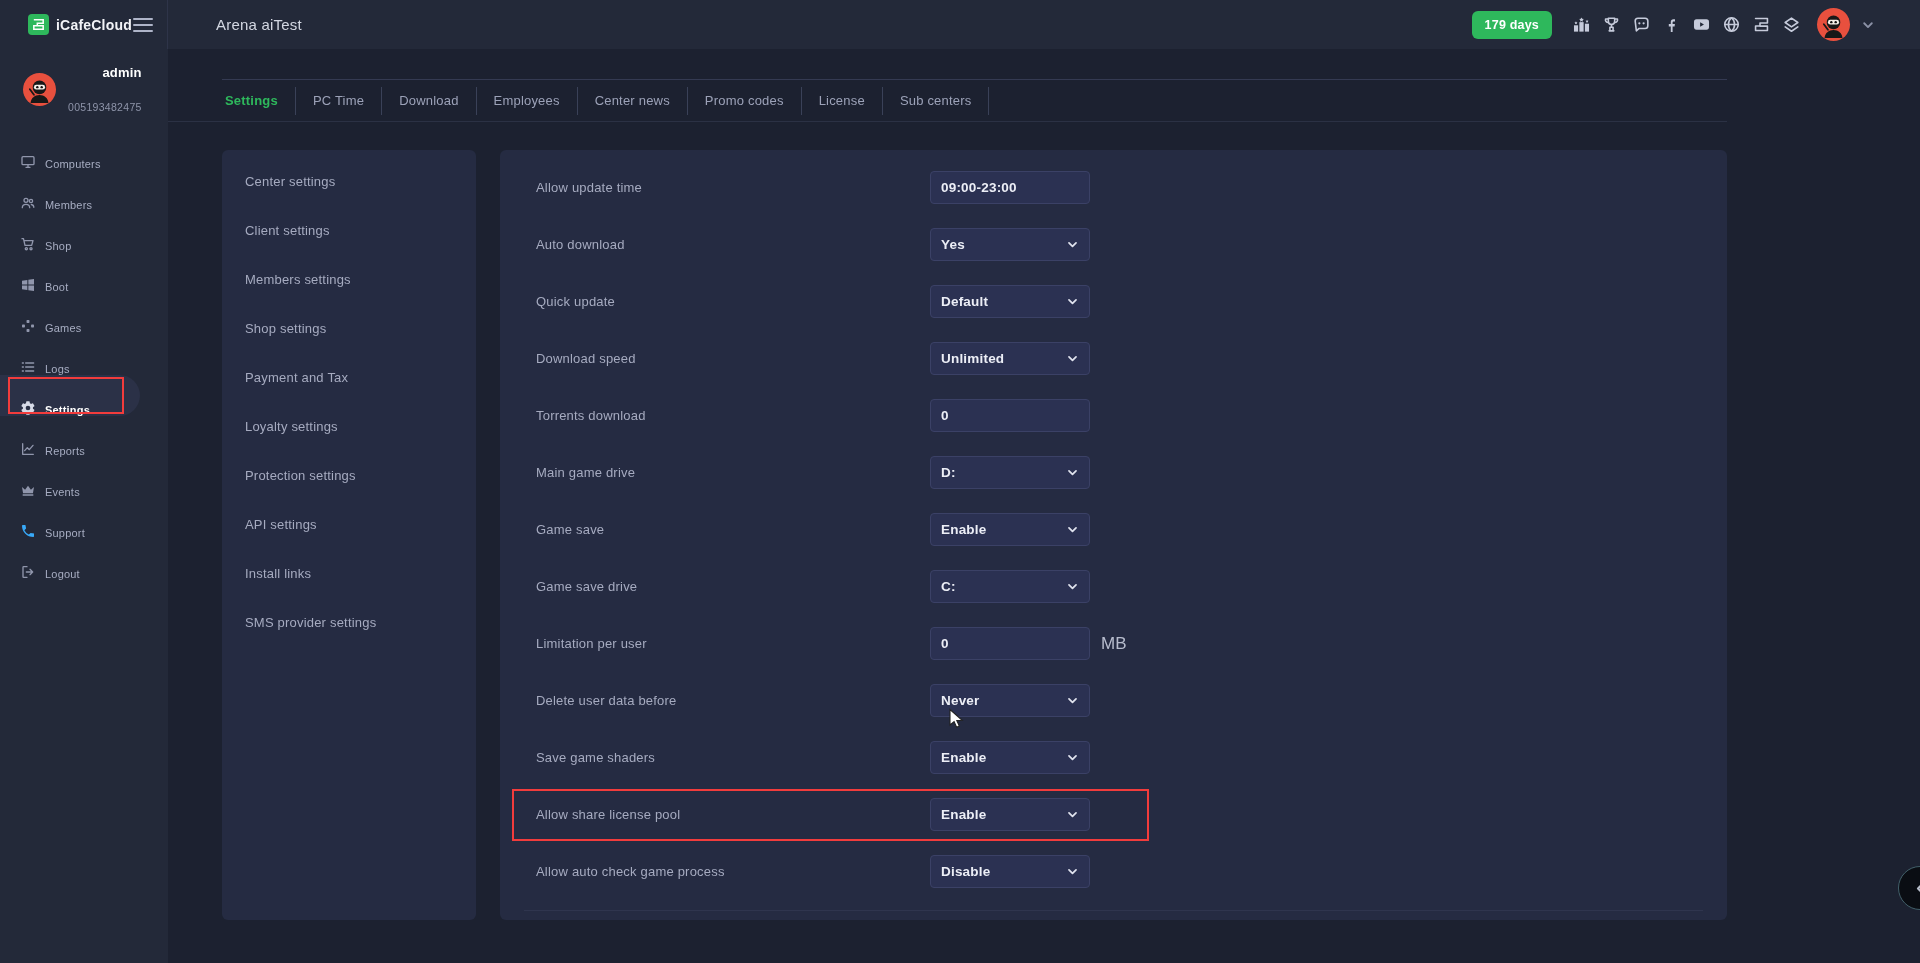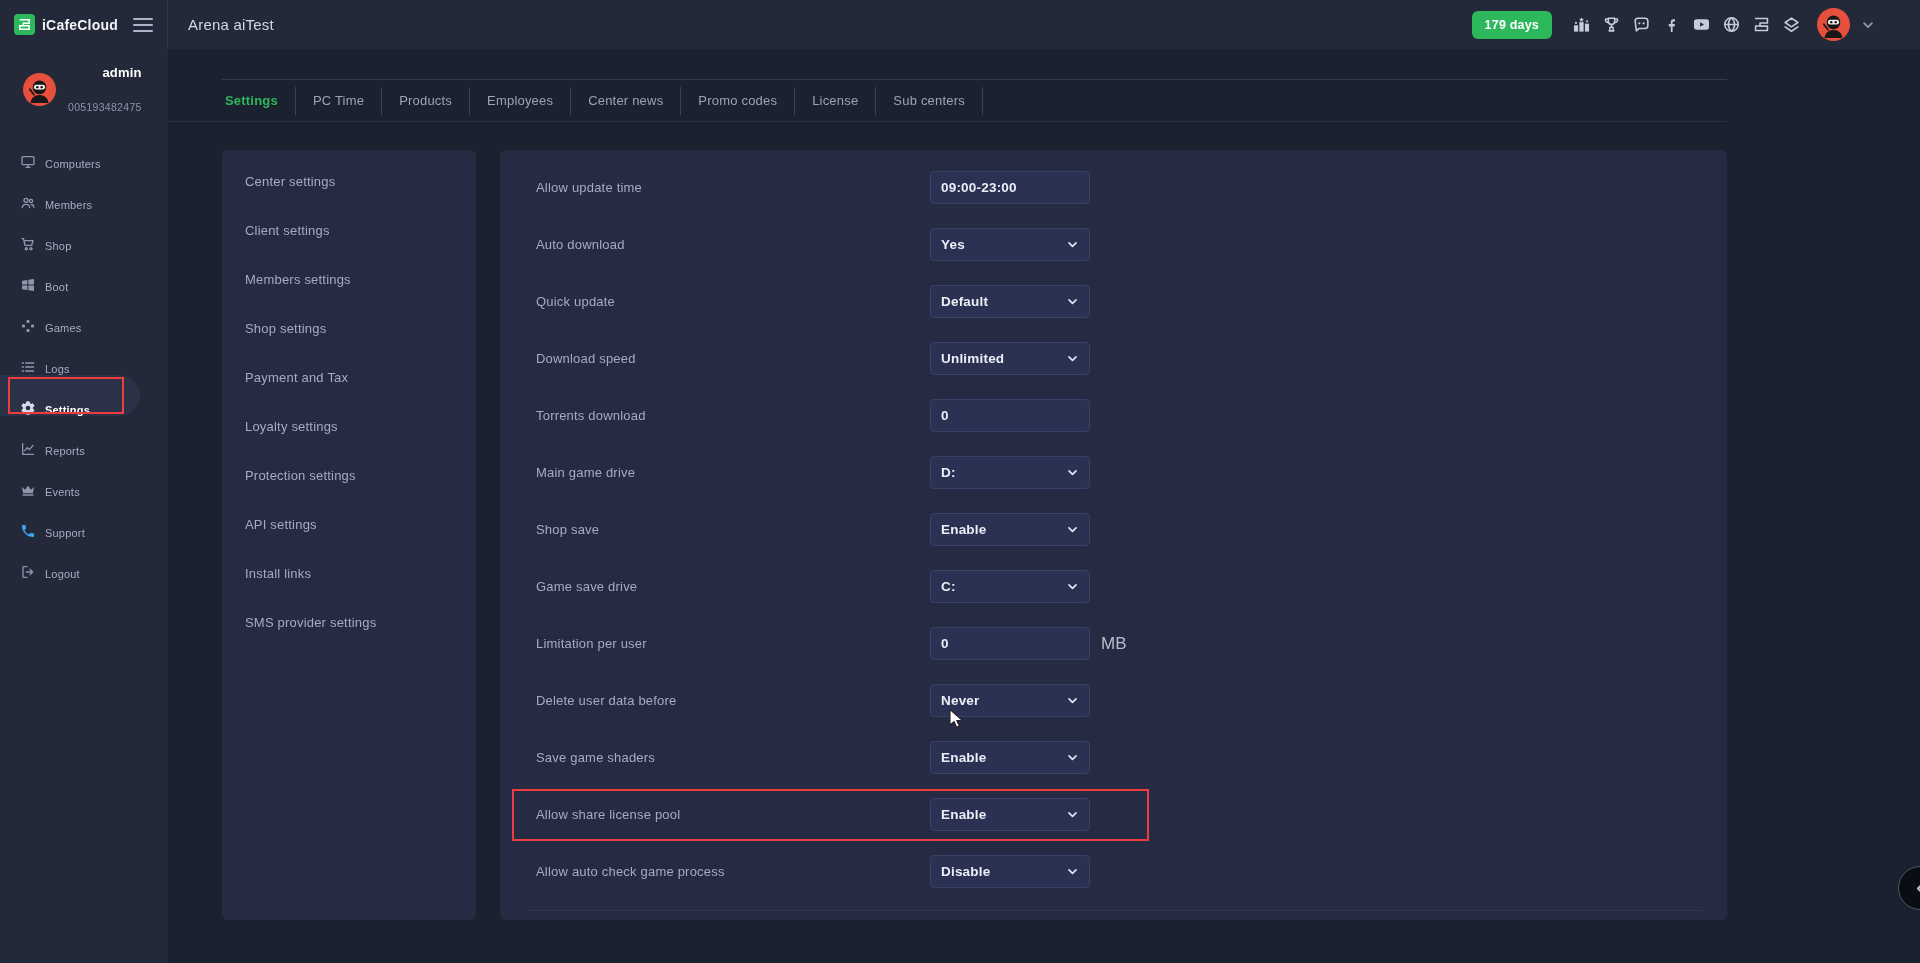--- a/index.html
+++ b/index.html
@@ -10,28 +10,28 @@
     background:var(--page,#1c2130);
     color:#fff;
     letter-spacing:.2px;
   }
   svg { display:block; width:100%; height:100%; }
 
   
   .topbar { position:absolute; top:0; left:0; width:1920px; height:49px;
     background:var(--bar,#232939); display:flex; align-items:center; z-index:5; }
   .brand { width:168px; height:100%; flex:none; display:flex; align-items:center;
-    justify-content:space-between; padding:0 14px 0 14px; border-right:1px solid #2e3449; }
+    justify-content:space-between; padding:0 14px 0 28px; border-right:1px solid #2e3449; }
   .brand-left { display:flex; align-items:center; gap:7px; }
   .logo-box { width:21px; height:21px; border-radius:4px; background:var(--green,#2eb85c);
     color:#fff; padding:3px; }
   .brand-name { font-size:14px; font-weight:700; color:#f2f3f7; letter-spacing:.2px; }
   .hamburger { width:20px; height:14px; display:flex; flex-direction:column; justify-content:space-between; cursor:pointer; }
   .hamburger i { display:block; height:2px; background:#aeb4c8; border-radius:1px; }
-  .page-title { margin-left:20px; font-size:15px; color:#d3d7e2; }
+  .page-title { margin-left:48px; font-size:15px; color:#d3d7e2; }
   .tb-right { margin-left:auto; display:flex; align-items:center; gap:11px; padding-right:45px; }
   .badge { background:var(--green,#2eb85c); color:#fff; font-size:12.5px; font-weight:700;
     padding:7px 13px; border-radius:6px; margin-right:9px; cursor:pointer; }
   .tb-icon { width:19px; height:19px; color:#c6cbdb; cursor:pointer; }
   .tb-avatar { width:33px; height:33px; border-radius:50%; background:var(--avatar-red,#e8503e);
     margin-left:5px; padding:3px 2px 0 2px; overflow:hidden; cursor:pointer; }
   .tb-caret { width:14px; height:14px; color:#8b91a6; cursor:pointer; }
 
   
   .sidebar { position:absolute; top:49px; left:0; width:168px; bottom:0;
@@ -320,21 +320,21 @@
 </nav>
 
 <div class="line-top"></div>
 <div class="line-bottom"></div>
 <div class="tabs">
 
     <div class="tab active">Settings</div>
 
     <div class="tab">PC Time</div>
 
-    <div class="tab">Products</div>
+    <div class="tab">Download</div>
 
     <div class="tab">Employees</div>
 
     <div class="tab">Center news</div>
 
     <div class="tab">Promo codes</div>
 
     <div class="tab">License</div>
 
     <div class="tab">Sub centers</div>
@@ -452,21 +452,21 @@
         <span class="ctl-chevron">
           <svg viewBox="0 0 24 24" fill="none" stroke="currentColor" stroke-width="3.2" stroke-linecap="round" stroke-linejoin="round">
             <path d="M5.5 9l6.5 6.5L18.5 9"></path>
           </svg>
         </span>
       </div>
 
     </div>
 
     <div class="form-row">
-      <div class="form-label">Shop save</div>
+      <div class="form-label">Game save</div>
       <div class="control">
         <span>Enable</span>
         <span class="ctl-chevron">
           <svg viewBox="0 0 24 24" fill="none" stroke="currentColor" stroke-width="3.2" stroke-linecap="round" stroke-linejoin="round">
             <path d="M5.5 9l6.5 6.5L18.5 9"></path>
           </svg>
         </span>
       </div>
 
     </div>

